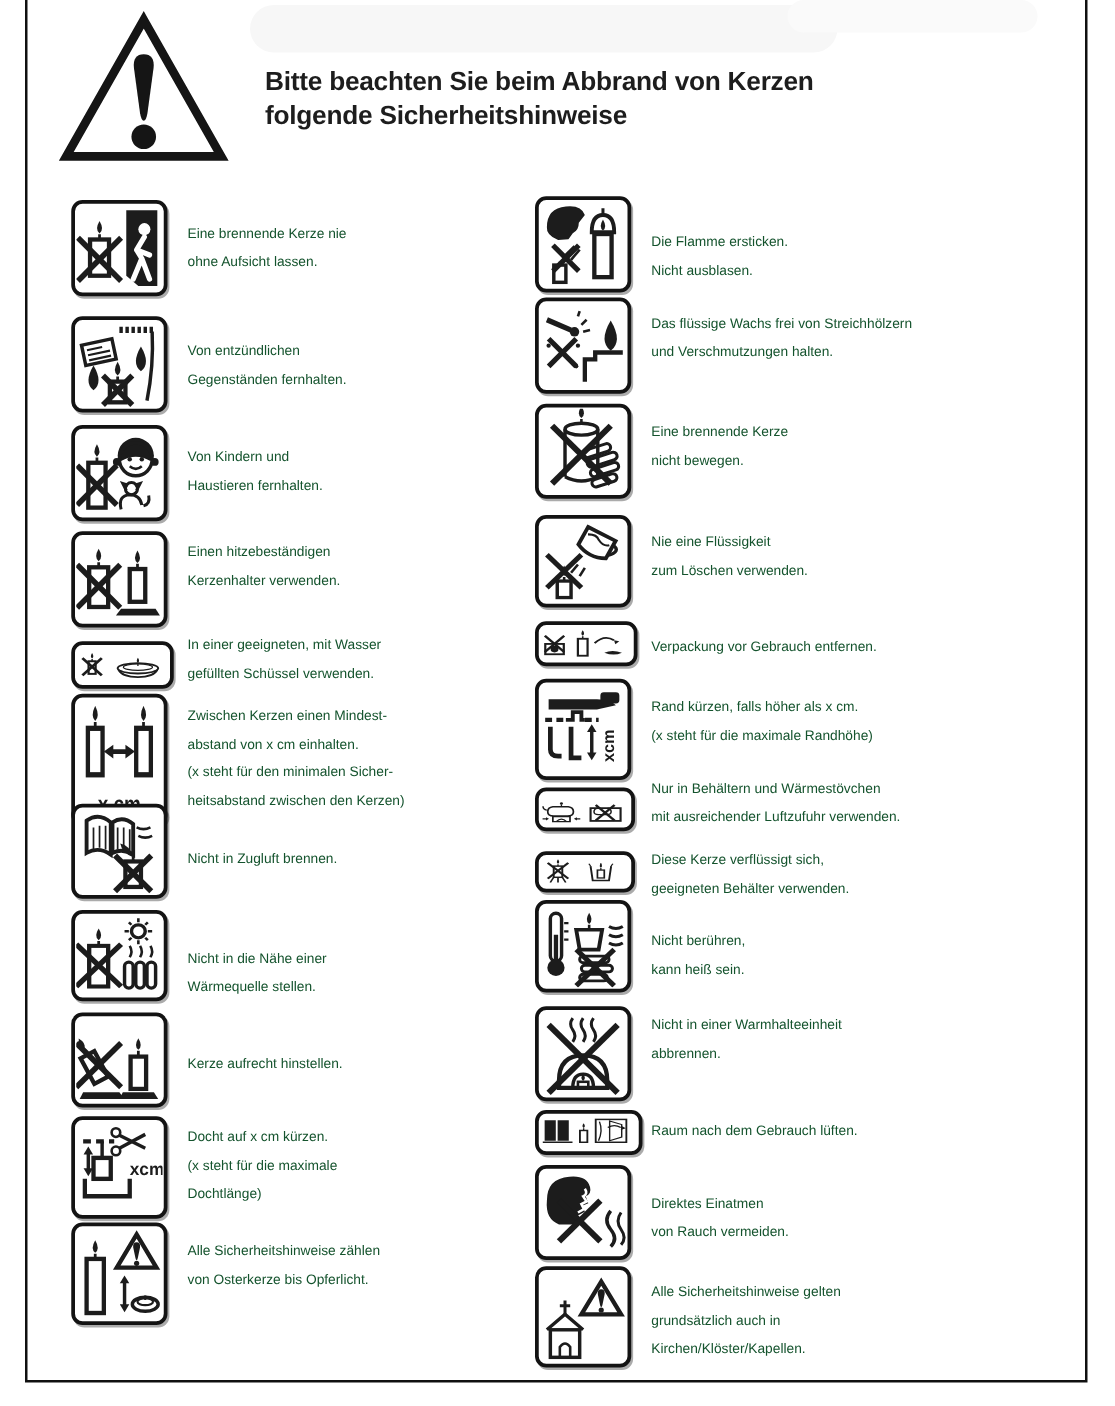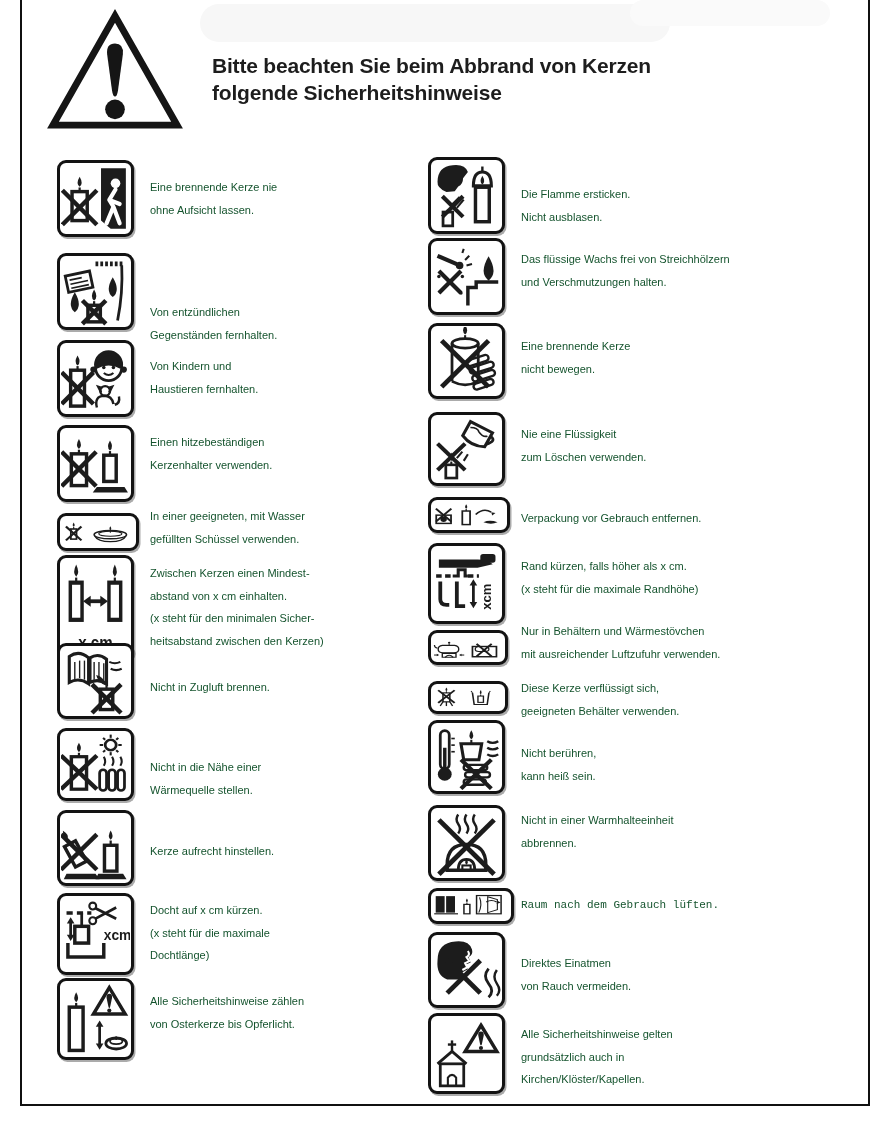--- a/index.html
+++ b/index.html
@@ -78,21 +78,21 @@
           <path d="M88 12 q2 40 -6 80" fill="none" stroke="#1c1c1c" stroke-width="4"></path>
           <path d="M20 51.2 Q8.299999999999999 71 20 80 Q31.700000000000003 71 20 51.2 Z" fill="#1c1c1c"></path>
           <path d="M75 29.2 Q63.3 49 75 58 Q86.7 49 75 29.2 Z" fill="#1c1c1c"></path>
           <rect x="39" y="70" width="18" height="24" rx="0" fill="none" stroke="#1c1c1c" stroke-width="5"></rect>
           <line x1="48" y1="70" x2="48" y2="64" stroke="#1c1c1c" stroke-width="3.2"></line>
           <path d="M48 47 Q41.5 58 48 63 Q54.5 58 48 47 Z" fill="#1c1c1c"></path>
           <line x1="31" y1="63" x2="65" y2="97" stroke="#1c1c1c" stroke-width="6.5"></line>
           <line x1="65" y1="63" x2="31" y2="97" stroke="#1c1c1c" stroke-width="6.5"></line>
         </svg>
       </div>
-      <div class="txt" style="top: 17px; margin-top: 31px;">
+      <div class="txt" style="top: 17px;">
         <div>Von entzündlichen</div>
         <div>Gegenständen fernhalten.</div>
       </div>
     </div>
     <div class="item" style="top: 340px;">
       <div class="pic" style="width: 77px; height: 77px;">
         <svg viewBox="0 0 100 100" preserveAspectRatio="none">
           <rect x="14" y="38" width="20" height="52" rx="0" fill="none" stroke="#1c1c1c" stroke-width="5"></rect>
           <line x1="24" y1="38" x2="24" y2="32" stroke="#1c1c1c" stroke-width="3.2"></line>
           <path d="M24 16.6 Q18.15 26.5 24 31 Q29.85 26.5 24 16.6 Z" fill="#1c1c1c"></path>
@@ -530,21 +530,21 @@
           <rect x="86" y="42" width="16" height="32" rx="0" fill="none" stroke="#1c1c1c" stroke-width="4"></rect>
           <line x1="94" y1="42" x2="94" y2="36" stroke="#1c1c1c" stroke-width="3"></line>
           <path d="M94 22.2 Q88.8 31 94 35 Q99.2 31 94 22.2 Z" fill="#1c1c1c"></path>
           <rect x="120" y="12" width="66" height="62" rx="0" fill="none" stroke="#1c1c1c" stroke-width="4"></rect>
           <path d="M150 16 l26 10 v34 l-26 10 z" fill="none" stroke="#1c1c1c" stroke-width="3"></path>
           <path d="M128 18 q8 24 -2 52" fill="none" stroke="#1c1c1c" stroke-width="3"></path>
           <path d="M146 34 q14 -10 28 0" fill="none" stroke="#1c1c1c" stroke-width="3.5"></path>
           <path d="M176 30 l9 6 -11 5 z" fill="#1c1c1c"></path>
         </svg>
       </div>
-      <div class="txt" style="top: 6px; font-family: Liberation Mono, monospace;">
+      <div class="txt" style="top: 6px;">
         <div>Raum nach dem Gebrauch lüften.</div>
       </div>
     </div>
     <div class="item" style="top: 932px;">
       <div class="pic" style="width: 77px; height: 76px;">
         <svg viewBox="0 0 100 100" preserveAspectRatio="none">
           <path d="M8 36 Q8 10 34 8 q20 -2 24 12 q2 8 -5 11 l3 8 -7 3 3 7 -9 5 -2 10 H22 Q6 58 8 36 z" fill="#1c1c1c"></path>
           <path d="M52 22 q4 6 -2 9 l4 6 -6 3 3 6 -7 4" stroke="#fff" stroke-width="3" fill="none"></path>
           <line x1="22" y1="36" x2="70" y2="84" stroke="#1c1c1c" stroke-width="7"></line>
           <line x1="70" y1="36" x2="22" y2="84" stroke="#1c1c1c" stroke-width="7"></line>

